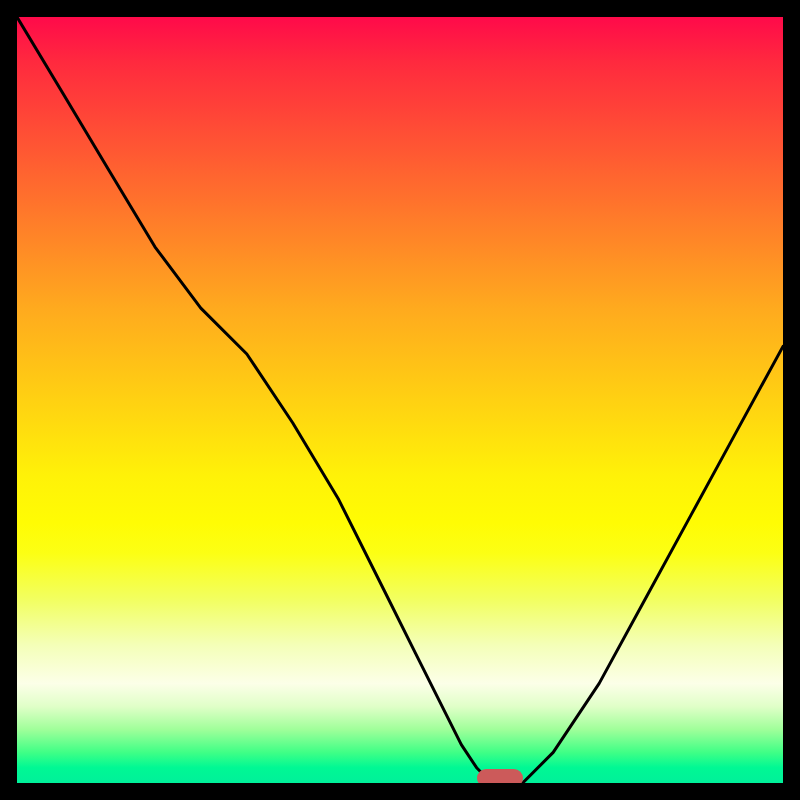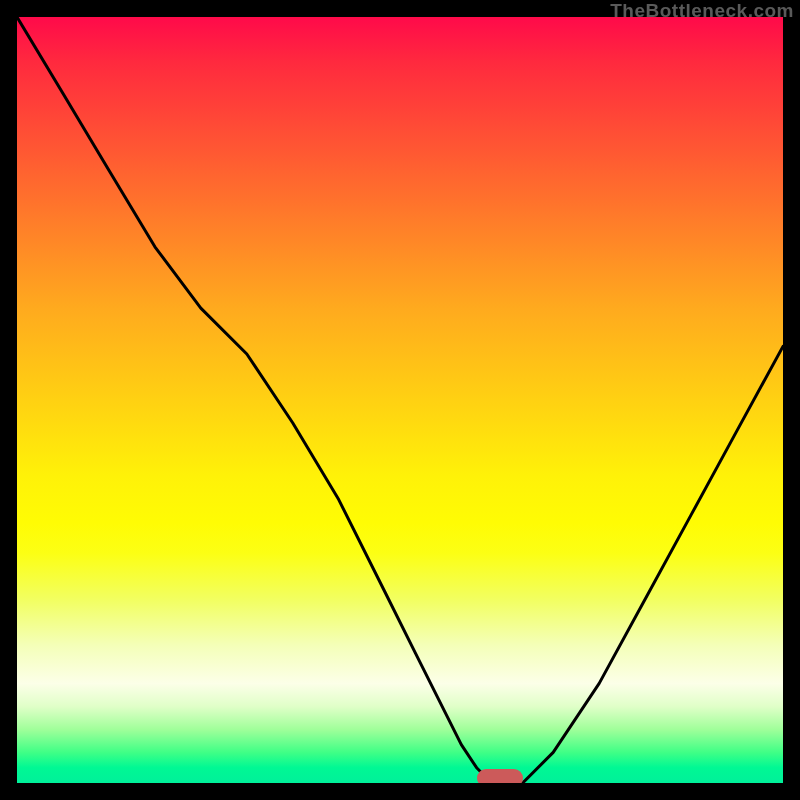--- a/index.html
+++ b/index.html
@@ -79,14 +79,13 @@
   <div class="plot-area">
     <div class="gradient-bg"></div>
 
     <svg class="curve-svg" viewBox="0 0 766 766" preserveAspectRatio="none">
       <path id="curve-path" fill="none" stroke="#000" stroke-width="3" stroke-linecap="round" stroke-linejoin="round" d="M0.0 0.0 L46.0 76.6 L91.9 153.2 L137.9 229.8 L183.8 291.1 L229.8 337.0 L275.8 406.0 L321.7 482.6 L367.7 574.5 L398.3 635.8 L429.0 697.1 L444.3 727.7 L459.6 750.7 L474.9 766.0 L490.2 766.0 L505.6 766.0 L536.2 735.4 L582.2 666.4 L628.1 582.2 L674.1 497.9 L720.0 413.6 L766.0 329.4"></path>
     </svg>
 
     <div id="marker" class="marker" style="left: 459.6px; width: 45.96px; height: 18px; top: 752px;"></div>
   </div>
 
-  <div class="attribution">TheBottleneck.com</div>
 </div>
 
 </body></html>

